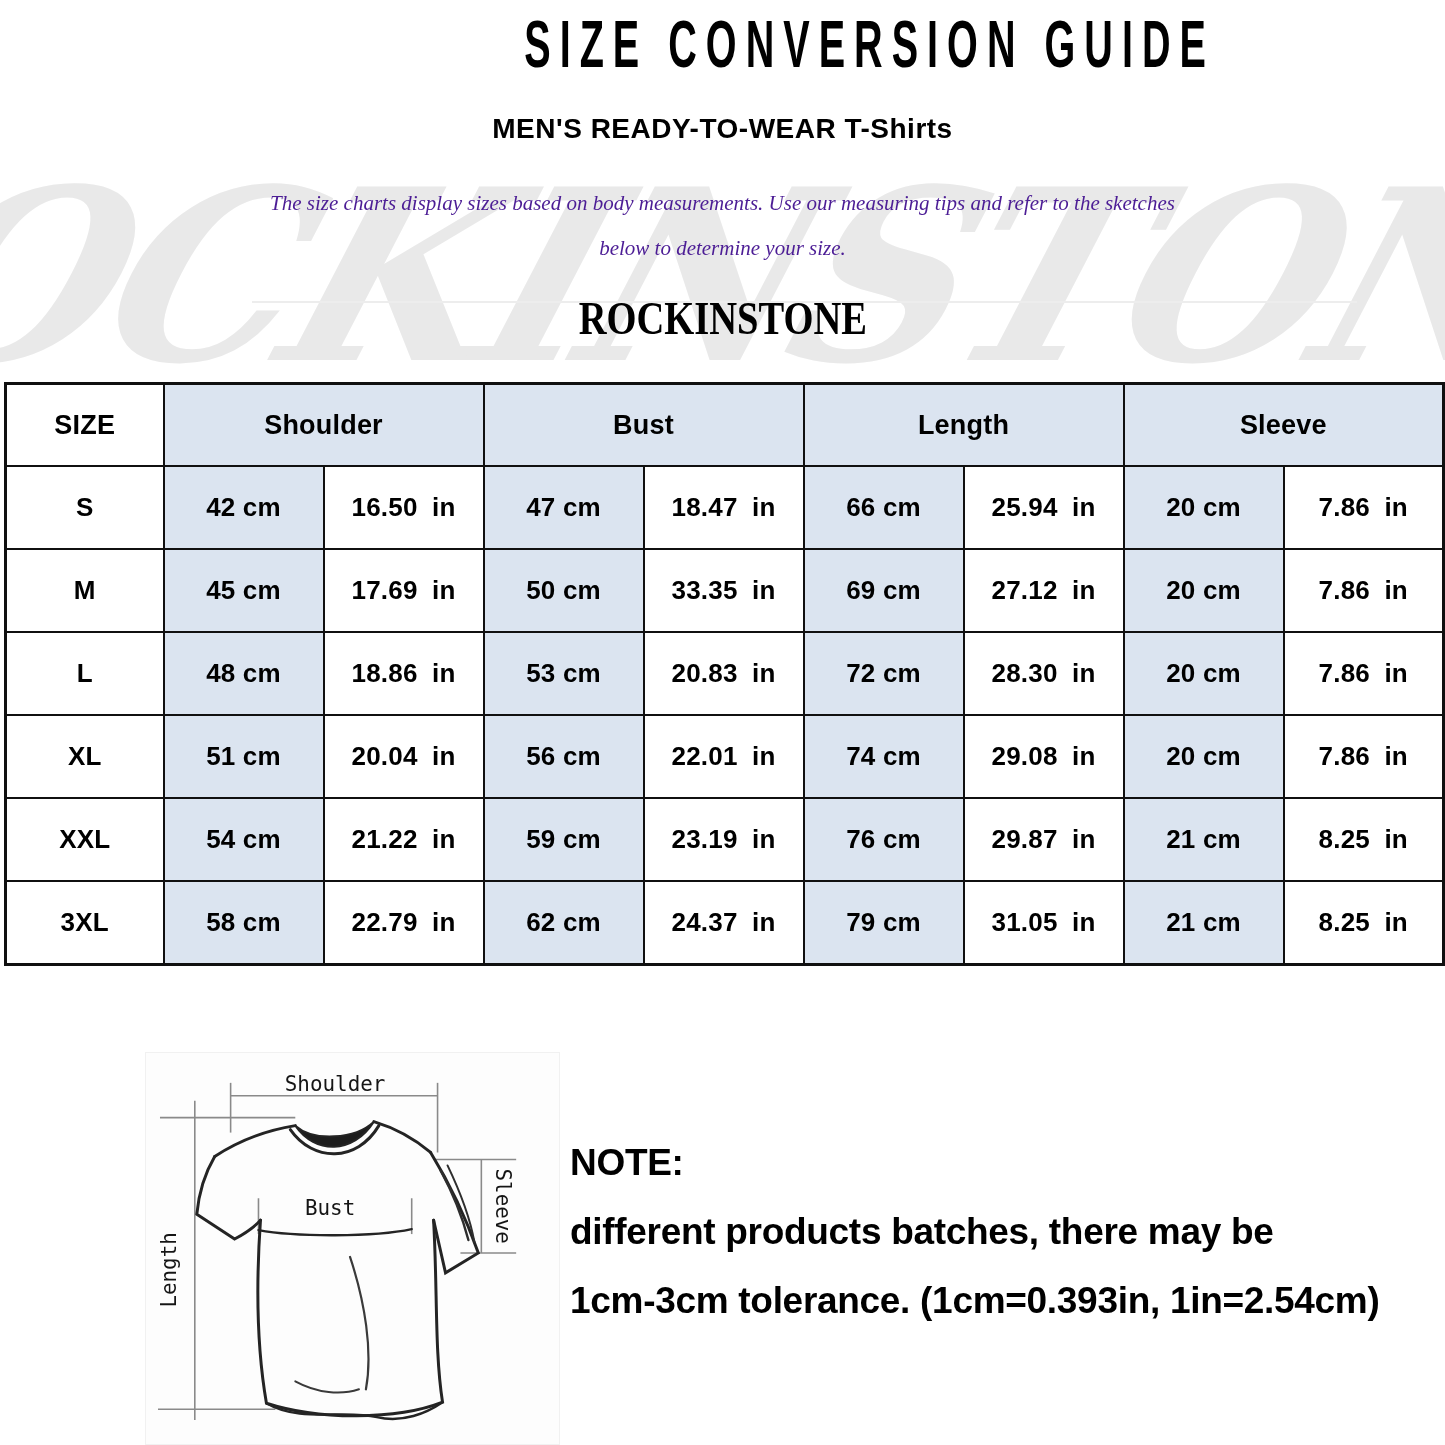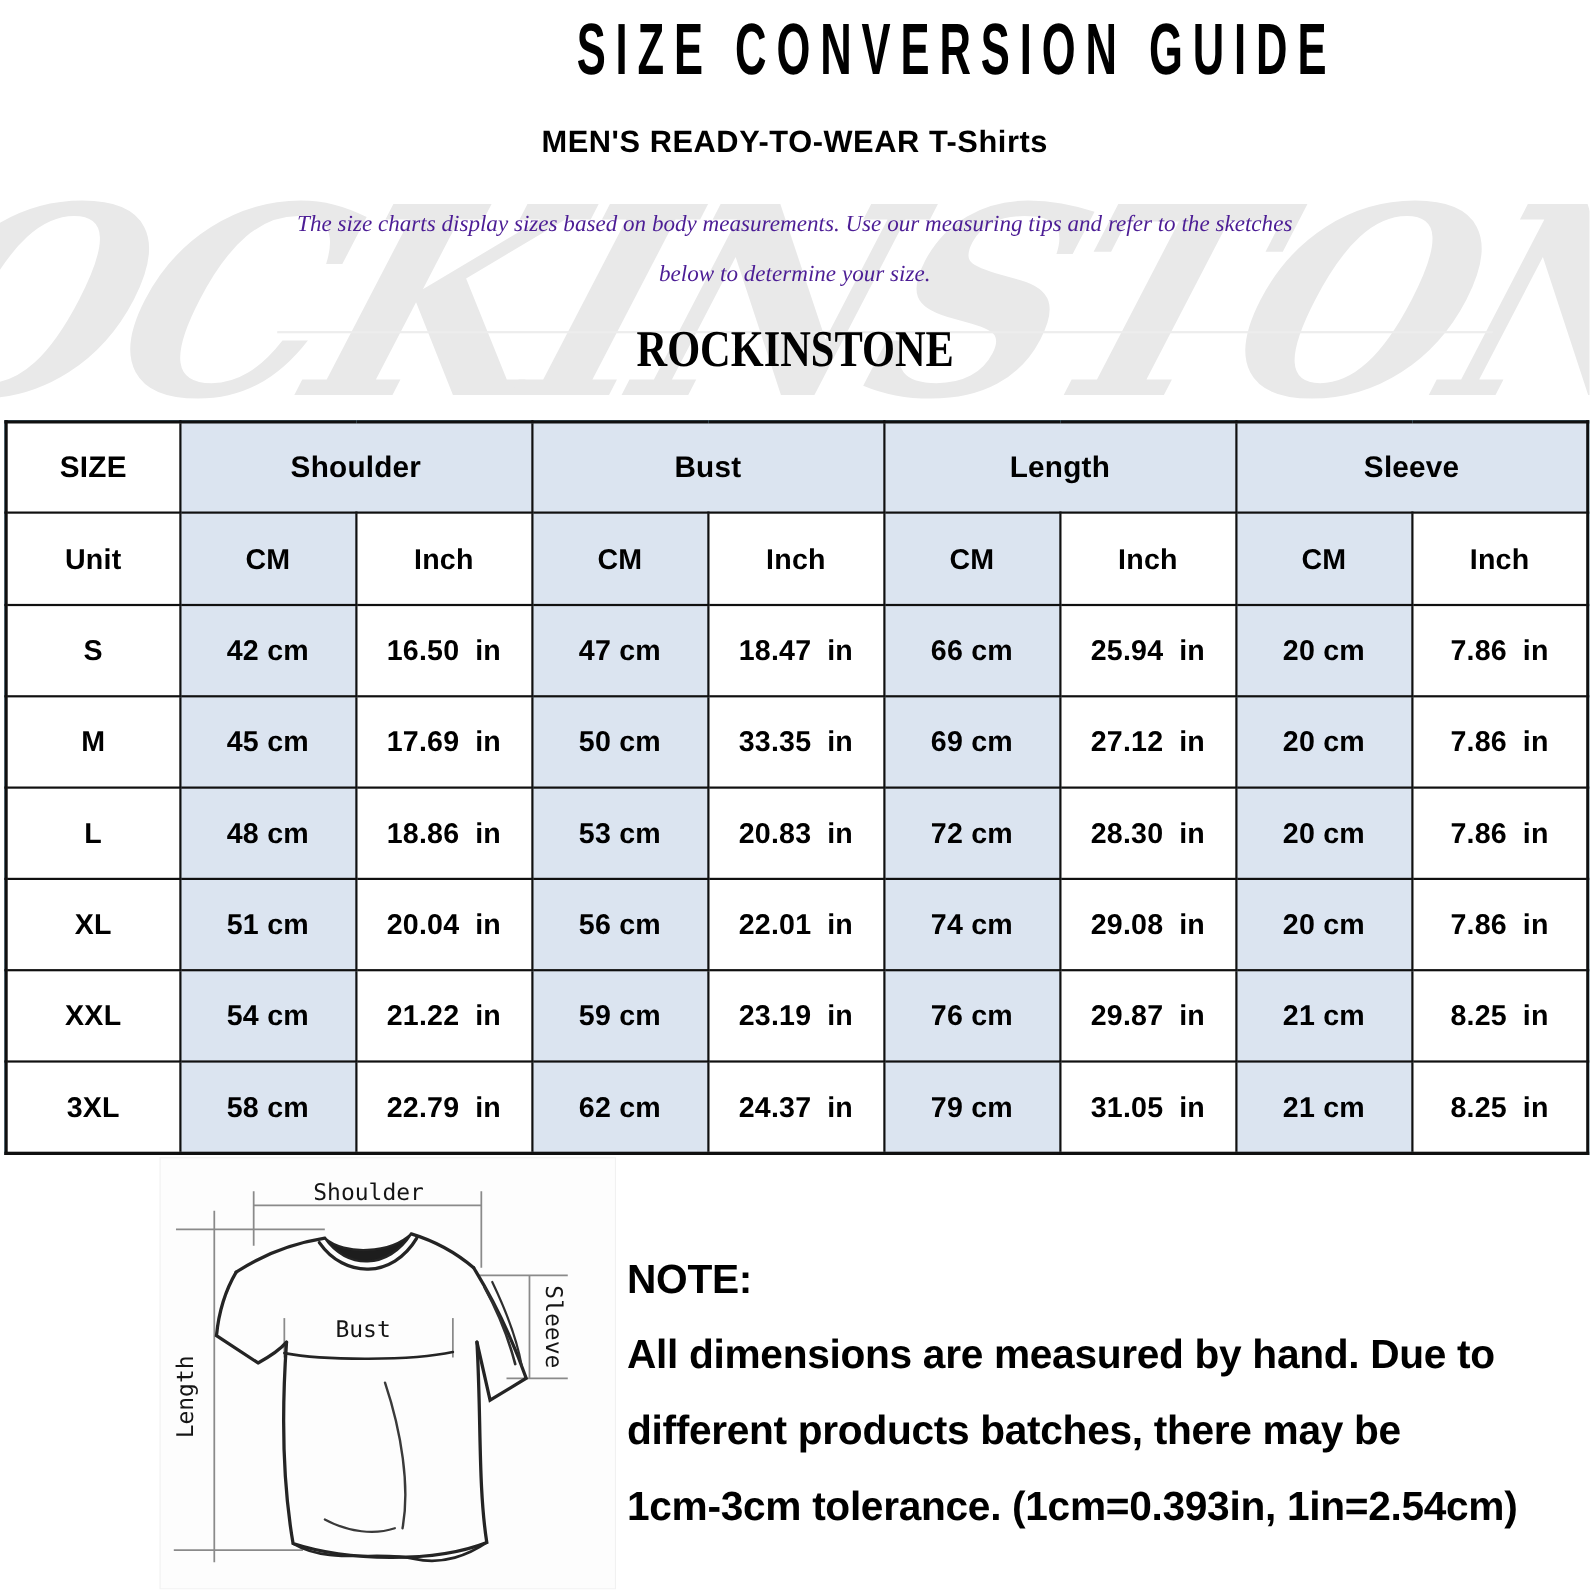--- a/index.html
+++ b/index.html
@@ -26,21 +26,21 @@
   .desc-1{top:191px}
   .desc-2{top:236px}
   .brand-wrap{position:absolute;top:291px;left:0;width:100%;
     display:flex;justify-content:center;z-index:2}
   .brand-wrap span{font-family:"Liberation Serif",serif;font-weight:bold;
     font-size:47px;transform:scaleX(.82);white-space:nowrap}
 
   
   table.size-table{position:absolute;top:382px;left:4px;width:1437px;
     border-collapse:collapse;table-layout:fixed;z-index:2;
-    border:3px solid #101010;background:#7dd3fc}
+    border:3px solid #101010;background:#fef9c3}
   .size-table th,.size-table td{border:2px solid #101010;text-align:center;
     vertical-align:middle;font-weight:bold;font-size:26px;background:#fff;
     padding:0;letter-spacing:.2px}
   .size-table thead tr.group-row th{height:80px;font-size:27px}
   .size-table thead tr.unit-row th{height:82px}
   .size-table tbody td{height:81px}
   .blue{background:#dbe4f0 !important}
   .c-in{word-spacing:7px}
 
   
@@ -80,31 +80,20 @@
     <col style="width:160px">
       <col style="width:160px">
   </colgroup>
   <thead>
     <tr class="group-row">
       <th>SIZE</th>
       <th colspan="2" class="blue">Shoulder</th>
       <th colspan="2" class="blue">Bust</th>
       <th colspan="2" class="blue">Length</th>
       <th colspan="2" class="blue">Sleeve</th>
-    </tr>
-    <tr class="unit-row">
-      <th>Unit</th>
-      <th class="blue">CM</th>
-      <th>Inch</th>
-      <th class="blue">CM</th>
-      <th>Inch</th>
-      <th class="blue">CM</th>
-      <th>Inch</th>
-      <th class="blue">CM</th>
-      <th>Inch</th>
     </tr>
   </thead>
   <tbody>
       <tr>
         <td>S</td>
         <td class="blue c-cm">42 cm</td>
         <td class="c-in">16.50 in</td>
         <td class="blue c-cm">47 cm</td>
         <td class="c-in">18.47 in</td>
         <td class="blue c-cm">66 cm</td>
@@ -205,16 +194,15 @@
 
     <text x="190" y="38" text-anchor="middle">Shoulder</text>
     <text x="185" y="163" text-anchor="middle">Bust</text>
     <text x="30" y="218" text-anchor="middle" transform="rotate(-90 30 218)">Length</text>
     <text x="352" y="154" text-anchor="middle" transform="rotate(90 352 154)">Sleeve</text>
   </svg>
 </div>
 
 <div class="note">
   <div>NOTE:</div>
-  <div>All dimensions are measured by hand. Due to</div>
   <div>different products batches, there may be</div>
   <div>1cm-3cm tolerance. (1cm=0.393in, 1in=2.54cm)</div>
 </div>
 
 </body></html>

